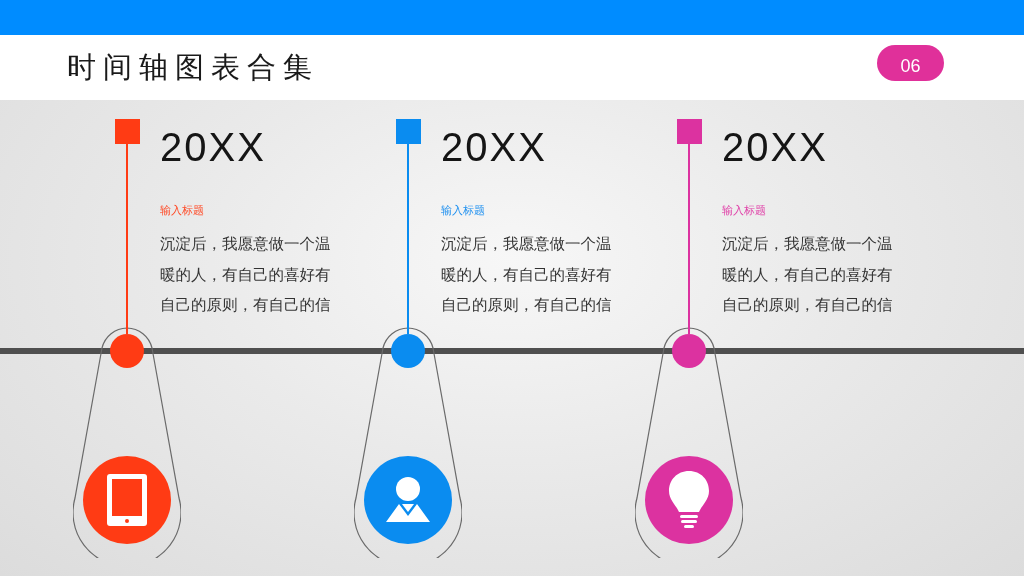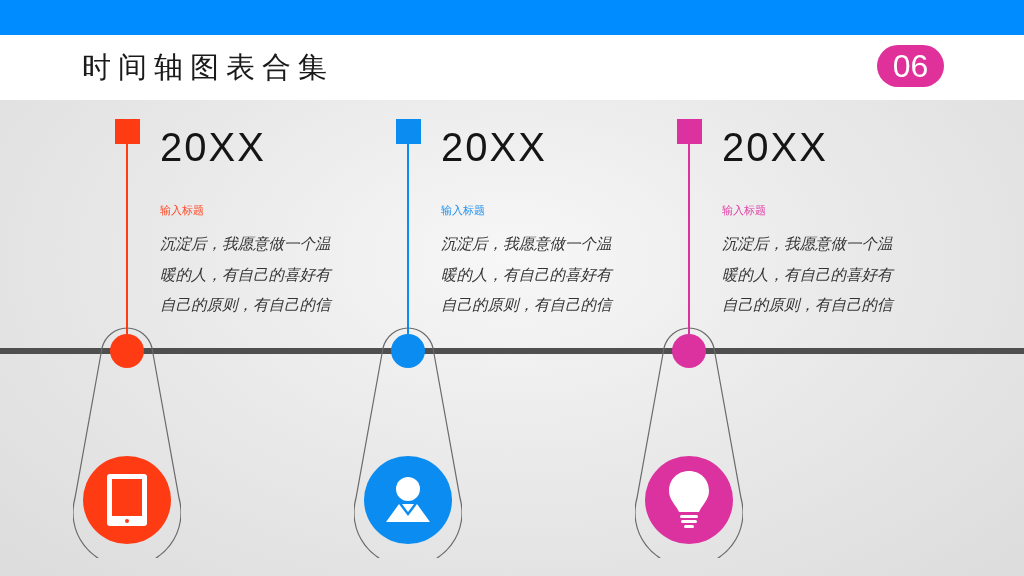--- a/index.html
+++ b/index.html
@@ -11,28 +11,28 @@
     }
     .top-bar {
       position: absolute; left: 0; top: 0; width: 1024px; height: 35px;
       background: #008cff;
     }
     .header {
       position: absolute; left: 0; top: 35px; width: 1024px; height: 65px;
       background: #ffffff;
     }
     .page-title {
-      position: absolute; left: 82px; top: 12px;
+      position: absolute; left: 67px; top: 12px;
       font-size: 29px; letter-spacing: 7px; color: #1a1a1a; font-weight: normal;
       line-height: 40px;
     }
     .page-badge {
-      position: absolute; left: 877px; top: 10px; width: 67px; height: 42px;
+      position: absolute; left: 877px; top: 10px; width: 67px; height: 36px;
       border-radius: 21px; background: #e0309a; color: #fff;
-      font-size: 32px; line-height: 42px; text-align: center;
+      font-size: 18px; line-height: 42px; text-align: center;
       font-family: "Liberation Sans", sans-serif;
     }
     .timeline-bar {
       position: absolute; left: 0; top: 348px; width: 1024px; height: 6px;
       background: #4f4f4f;
     }
     .stage { position: absolute; left: 0; top: 0; width: 1024px; height: 456px; }
     .item { position: absolute; top: 0; width: 300px; height: 576px; }
     .marker-square {
       position: absolute; left: -12px; top: 119px; width: 25px; height: 25px;
@@ -55,21 +55,21 @@
       font-family: "Liberation Sans", sans-serif;
       font-size: 40px; color: #151515; letter-spacing: 2px; line-height: 46px;
     }
     .subtitle {
       position: absolute; left: 33px; top: 199px; font-size: 11px; line-height: 24px;
     }
     .body-text {
       position: absolute; left: 33px; top: 229px; width: 215px;
       font-size: 15.5px; line-height: 30.5px; color: #333;
     }
-    .body-line { display: block; white-space: nowrap; font-style: italic; }
+    .body-line { display: block; white-space: nowrap; }
   </style>
 </head>
 <body>
 
 <div class="top-bar"></div>
 
 <div class="header">
   <div class="page-title">时间轴图表合集</div>
   <div class="page-badge">06</div>
 </div>

